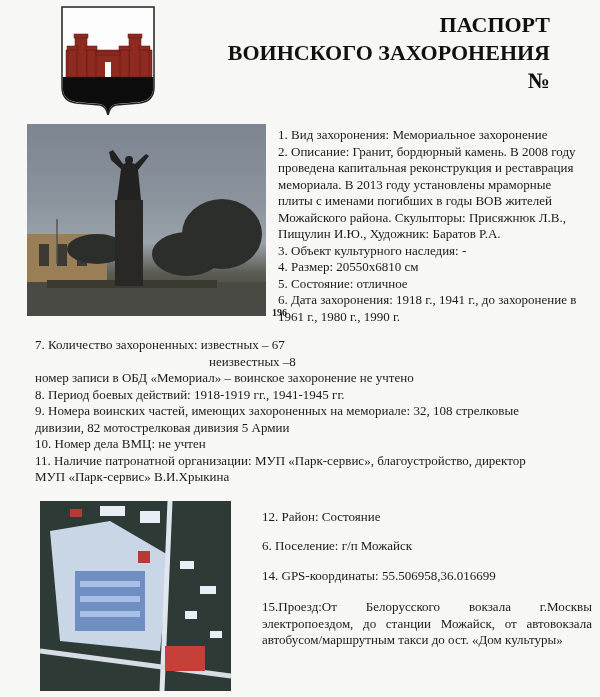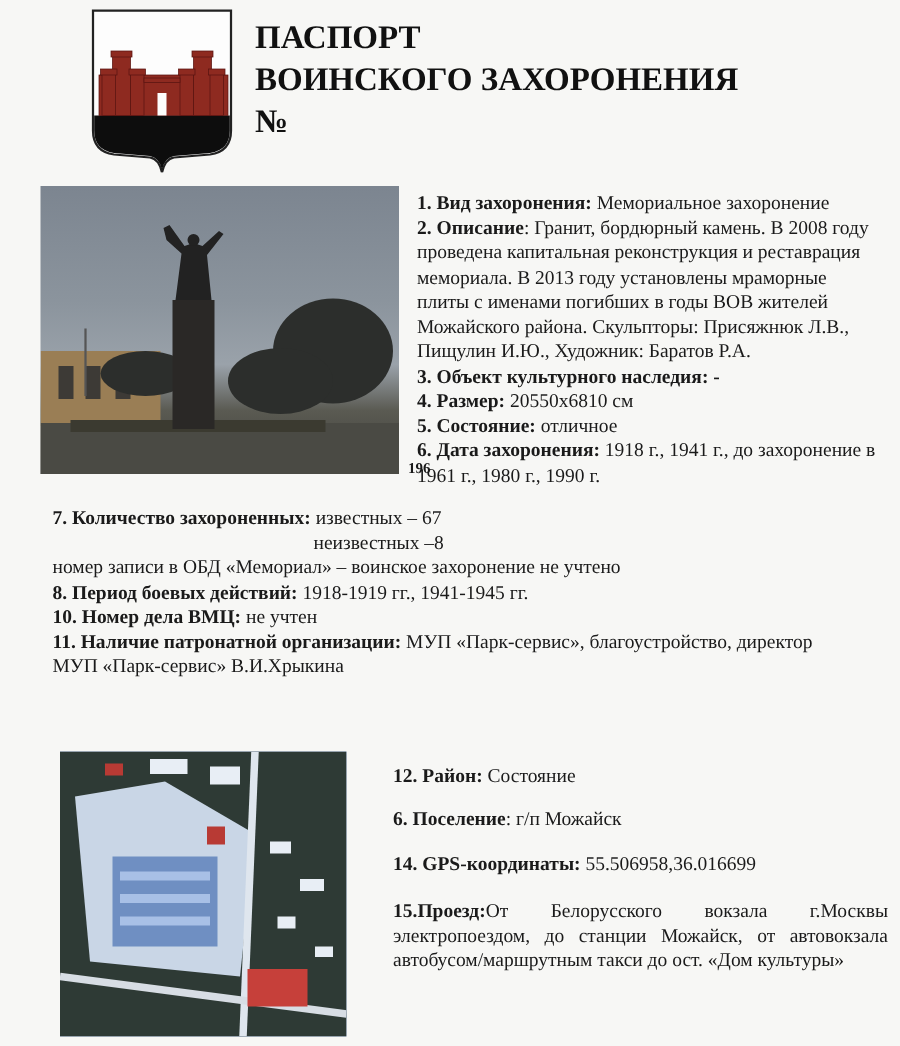--- a/index.html
+++ b/index.html
@@ -3,28 +3,28 @@
 <meta charset="utf-8">
 <style>
   html, body { margin: 0; padding: 0; }
   body {
     width: 600px; height: 697px; position: relative; overflow: hidden;
     background: #f7f7f5;
     font-family: "Liberation Serif", serif;
     color: #1a1a1a;
   }
   .abs { position: absolute; }
-  b { font-weight: bold; }
+  b { font-weight: normal; }
 
   
   #coat { left: 60px; top: 5px; width: 96px; height: 110px; }
 
   
   .title {
-    left: 170px; width: 380px; text-align: left;
+    left: 170px; width: 380px; text-align: right;
     font-weight: bold; font-size: 22px; line-height: 25px; color: #111;
   }
 
   
   #photo {
     left: 27px; top: 124px; width: 239px; height: 192px; overflow: hidden;
     background: linear-gradient(180deg, #7c8590 0%, #8b949d 40%, #9aa2aa 62%, #5a5a52 78%, #3f3f3a 100%);
   }
 
   .txt { font-size: 13px; line-height: 16.5px; }
@@ -98,20 +98,21 @@
   <div><b>4. Размер:</b><span> 20550х6810 см</span></div>
   <div><b>5. Состояние:</b><span> отличное</span></div>
   <div><b>6. Дата захоронения:</b><span> 1918 г., 1941 г., до захоронение в 1961 г., 1980 г.,  1990 г.</span></div>
 </div>
 
 <div class="abs txt full-block" style="top:337px;">
   <div><b>7. Количество захороненных:</b><span> известных – 67</span></div>
   <div style="padding-left:174px;">неизвестных –8</div>
   <div>номер записи в ОБД «Мемориал» – воинское захоронение не учтено</div>
   <div><b>8. Период  боевых действий:</b><span> 1918-1919 гг., 1941-1945 гг.</span></div>
+  <div><b>9. Номера воинских частей, имеющих захороненных на мемориале:</b><span> 32, 108 стрелковые дивизии, 82 мотострелковая дивизия 5 Армии</span></div>
   <div><b>10. Номер дела ВМЦ:</b><span>  не учтен</span></div>
   <div><b>11. Наличие патронатной организации:</b><span> МУП «Парк-сервис»,  благоустройство, директор МУП «Парк-сервис» В.И.Хрыкина</span></div>
 </div>
 
 <div id="map" class="abs">
   <svg width="191" height="190" viewBox="0 0 191 190">
     <rect width="191" height="190" fill="#2e3a35"></rect>
     <path d="M10 30 L70 20 L130 55 L120 150 L20 140 Z" fill="#c9d6e6"></path>
     <rect x="35" y="70" width="70" height="60" fill="#6f8fc2"></rect>
     <rect x="40" y="80" width="60" height="6" fill="#a8c0e6"></rect>

